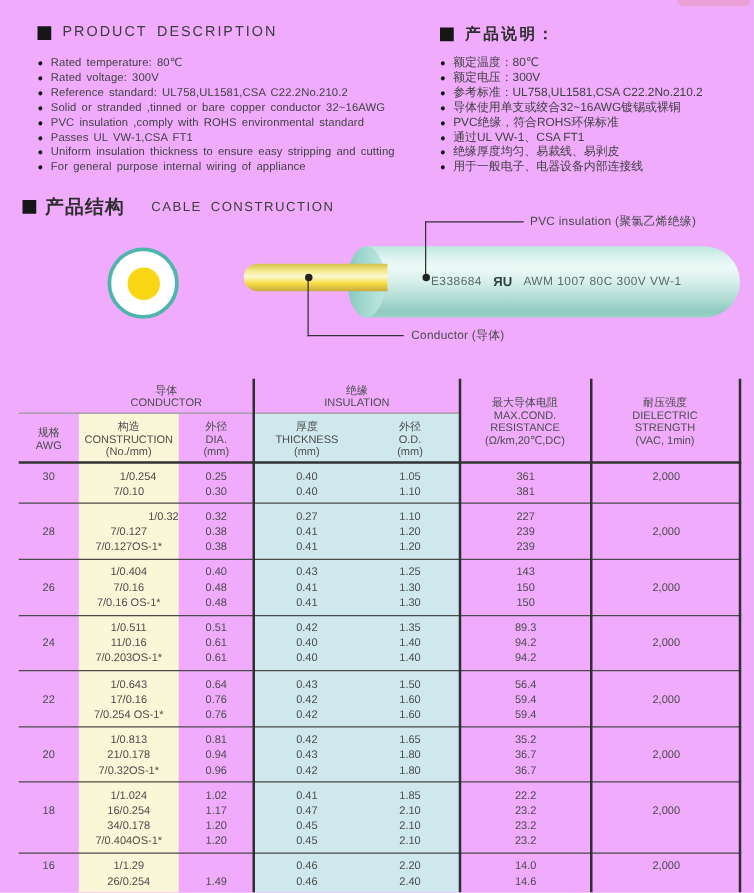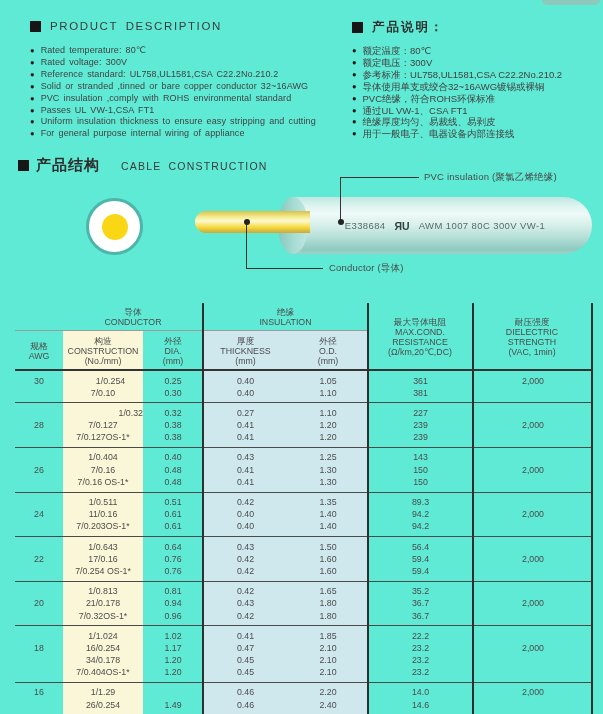--- a/index.html
+++ b/index.html
@@ -1,18 +1,18 @@
 <!DOCTYPE html>
 <html><head>
 <meta charset="utf-8">
 <style>
   html,body{margin:0;padding:0;}
   body{width:603px;height:714px;overflow:hidden;background:#fff;
        font-family:"Liberation Sans","DejaVu Sans",sans-serif;-webkit-font-smoothing:antialiased;}
-  .page{position:relative;width:603px;height:714px;overflow:hidden;background:#5eead4;}
+  .page{position:relative;width:603px;height:714px;overflow:hidden;background:#f0abfc;}
 
   
   .smudge{position:absolute;left:542px;top:0;width:58px;height:5px;
           background:rgba(225,140,140,.35);border-radius:0 0 6px 6px;}
   .sec-head{position:absolute;display:flex;align-items:center;}
   .sq{width:11px;height:11px;background:#161616;flex:0 0 auto;}
   .head-en{left:30px;top:20px;gap:9px;}
   .head-en .t{font-size:11.5px;letter-spacing:1.6px;color:#3c3c3c;word-spacing:3px;}
   .head-cn{left:352px;top:19px;gap:9px;}
   .head-cn .t{font-size:12.5px;font-weight:bold;letter-spacing:2px;color:#2e2e2e;}

